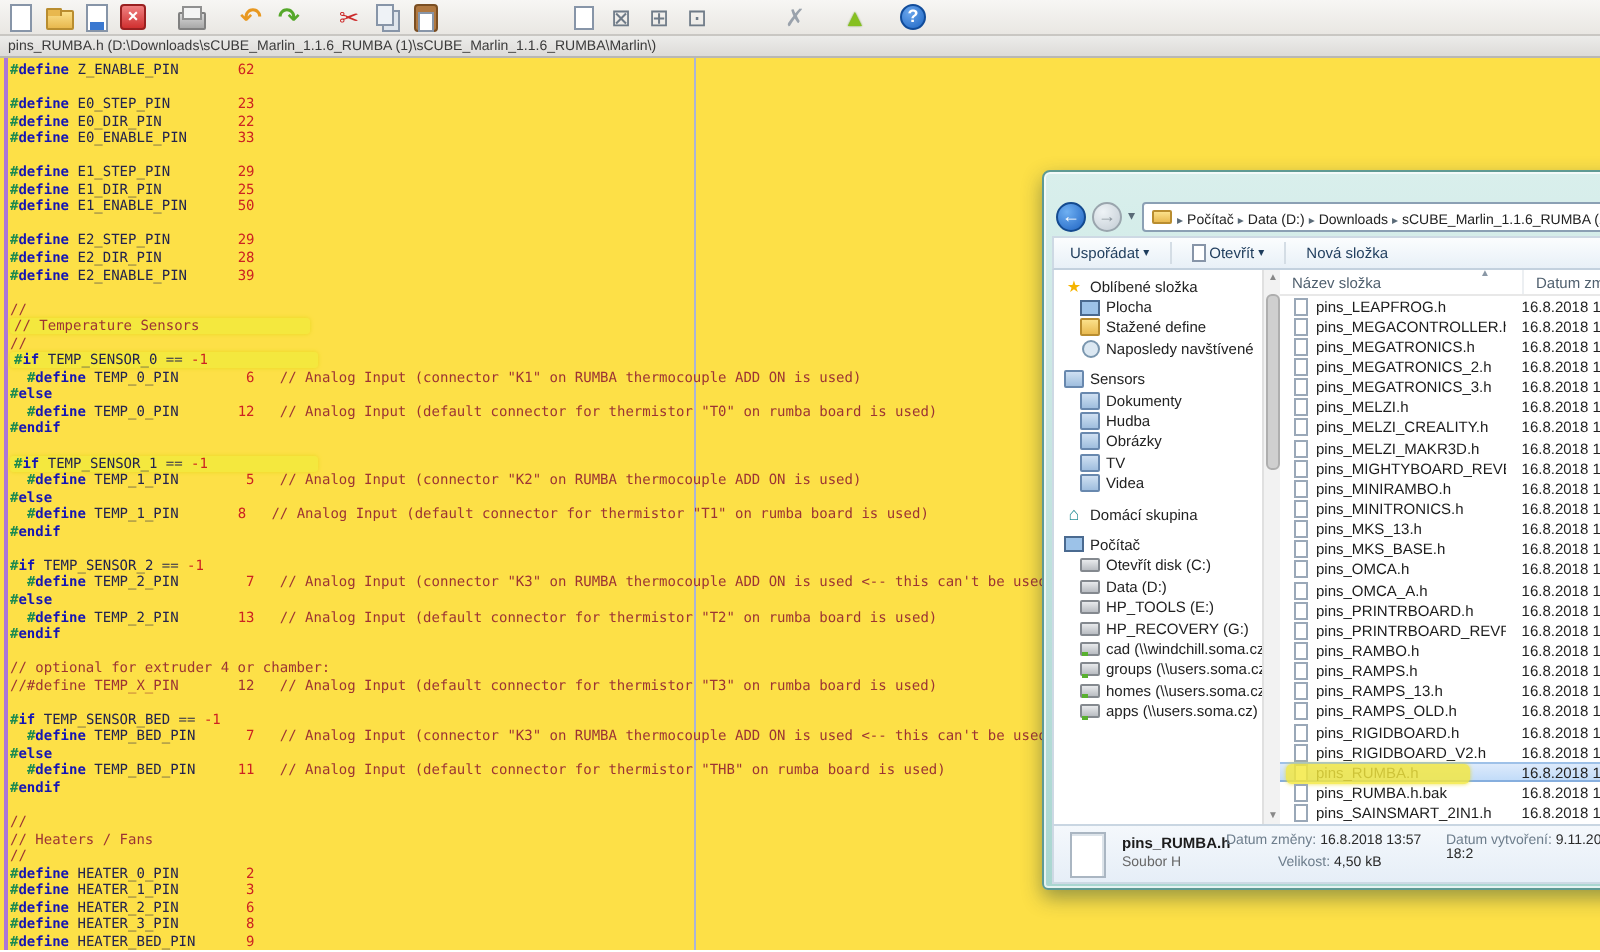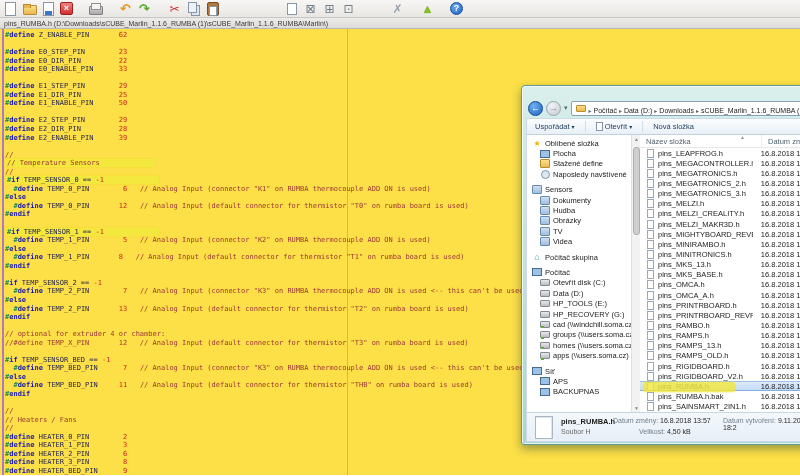--- a/index.html
+++ b/index.html
@@ -308,21 +308,21 @@
             <span>TV</span>
           </div>
           <div class="srow item">
             <span class="sic si-lib"></span>
             <span>Videa</span>
           </div>
         </div>
         <div class="sgroup">
           <div class="srow head">
             <span class="sic si-home">⌂</span>
-            <span>Počítač skupina</span>
+            <span>Domácí skupina</span>
           </div>
         </div>
         <div class="sgroup">
           <div class="srow head">
             <span class="sic si-pc"></span>
             <span>Počítač</span>
           </div>
           <div class="srow item">
             <span class="sic si-drive"></span>
             <span>Otevřít disk (C:)</span>
@@ -347,34 +347,20 @@
             <span class="sic si-netdrive"></span>
             <span>groups (\\users.soma.cz)</span>
           </div>
           <div class="srow item">
             <span class="sic si-netdrive"></span>
             <span>homes (\\users.soma.cz)</span>
           </div>
           <div class="srow item">
             <span class="sic si-netdrive"></span>
             <span>apps (\\users.soma.cz) (Z</span>
-          </div>
-        </div>
-        <div class="sgroup">
-          <div class="srow head">
-            <span class="sic si-pc"></span>
-            <span>Síť</span>
-          </div>
-          <div class="srow item">
-            <span class="sic si-pc"></span>
-            <span>APS</span>
-          </div>
-          <div class="srow item">
-            <span class="sic si-pc"></span>
-            <span>BACKUPNAS</span>
           </div>
         </div>
       </div>
     <div class="ex-sidescroll">
       <span class="sarrow" style="top:1px">▲</span>
       <span class="sthumb"></span>
       <span class="sarrow" style="bottom:1px">▼</span>
     </div>
     <div class="ex-list">
       <div class="lheader">

